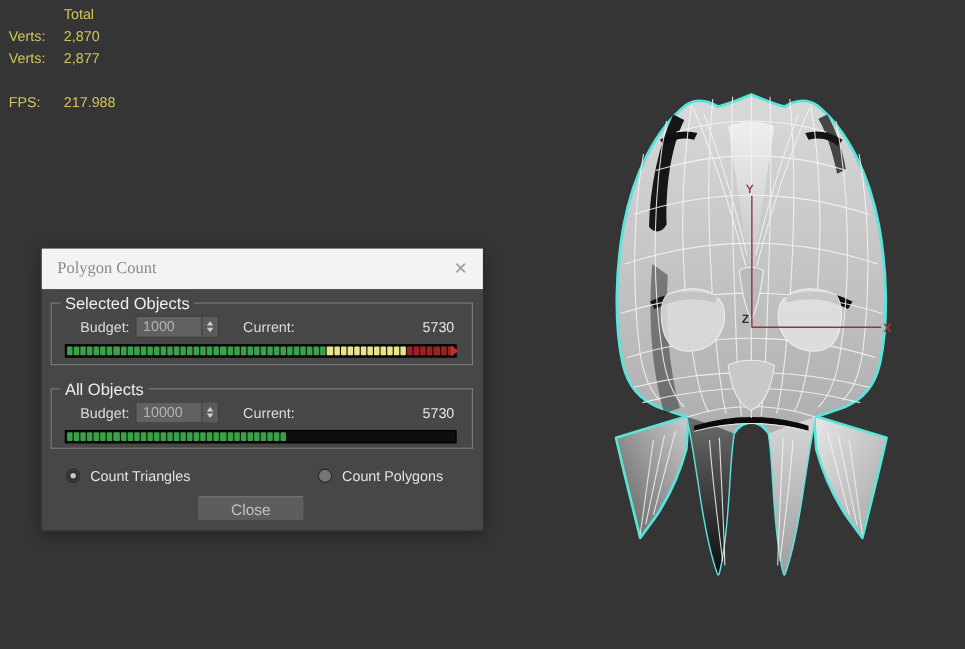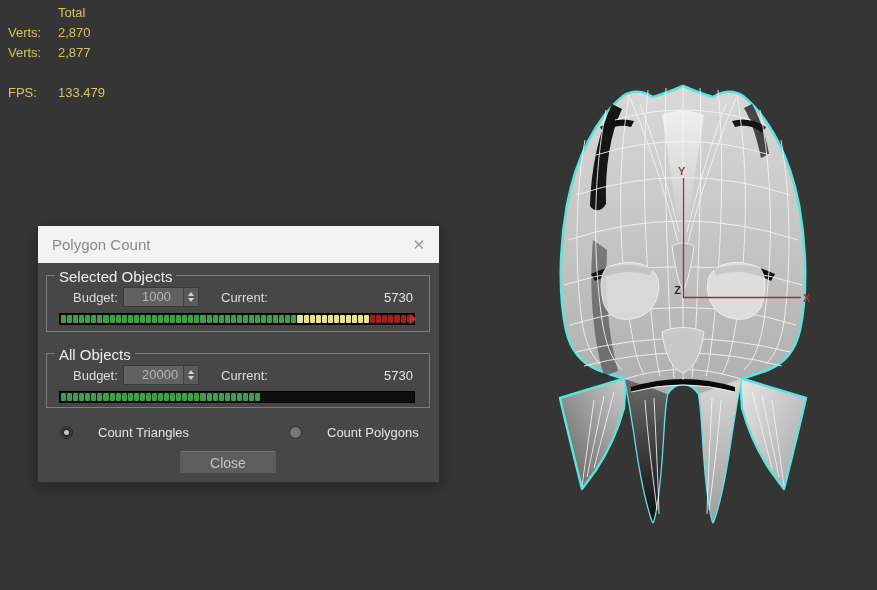--- a/index.html
+++ b/index.html
@@ -19,51 +19,51 @@
   
   .dialog{
     position:absolute;left:37px;top:225px;width:403px;height:258px;
     background:#474747;border:1px solid #2e2e2e;box-sizing:border-box;
     box-shadow:0 4px 14px rgba(0,0,0,.35);
   }
   .titlebar{
     position:absolute;left:0;top:0;right:0;height:37px;background:#f3f3f3;
     display:flex;align-items:center;padding:0 14px;box-sizing:border-box;
   }
-  .titlebar .ttl{color:#8a8a8a;font-size:15px;}
+  .titlebar .ttl{color:#8a8a8a;font-size:15px;font-family:Liberation Serif, serif;}
   .titlebar .close{margin-left:auto;color:#9a9a9a;font-size:15px;cursor:pointer;line-height:1;}
   .dlg-body{position:absolute;left:0;right:0;top:37px;bottom:0;background:#474747;}
 
   .group{position:absolute;left:8px;width:384px;border:1px solid #7d7d7d;box-sizing:border-box;}
   .group.g1{top:12px;height:57px;}
   .group.g2{top:90px;height:55px;}
   .grp-label{position:absolute;top:-8px;left:8px;background:#474747;padding:0 4px;color:#ededed;font-size:15px;}
   .flabel{position:absolute;color:#dcdcdc;font-size:13px;top:14px;}
   .flabel.budget{left:26px;}
   .flabel.current{left:174px;}
   .fvalue{position:absolute;right:16px;top:14px;color:#e5e5e5;font-size:13px;}
 
   .spinner{position:absolute;left:76px;top:11px;width:76px;height:20px;background:#616161;
     border:1px solid #3a3a3a;box-sizing:border-box;display:flex;}
-  .spin-val{flex:1;color:#b4b4b4;font-size:13px;line-height:18px;padding-left:18px;}
+  .spin-val{flex:1;color:#b4b4b4;font-size:13px;line-height:18px;padding-left:6px;}
   .spin-btns{width:14px;background:#5a5a5a;border-left:1px solid #3f3f3f;display:flex;
     flex-direction:column;align-items:center;justify-content:center;gap:2px;cursor:pointer;}
   .spin-btns i{display:block;width:0;height:0;border-left:3px solid transparent;border-right:3px solid transparent;}
   .spin-btns i.up{border-bottom:4px solid #cfcfcf;}
   .spin-btns i.dn{border-top:4px solid #cfcfcf;}
 
   .bar{position:absolute;left:12px;right:14px;top:37px;height:12px;background:#0e0e0e;
     border:1px solid #000;box-sizing:border-box;display:flex;align-items:center;padding:1px;}
   .bar .seg{flex:1;height:8px;margin-right:1px;border-radius:1px;}
   .bar .seg.empty{background:transparent;}
   .overflow-arrow{position:absolute;right:-3px;top:0;width:0;height:0;
     border-top:5px solid transparent;border-bottom:5px solid transparent;border-left:7px solid #c03030;}
 
   .radio-row{position:absolute;left:0;right:0;top:162px;height:18px;}
-  .radio{position:absolute;display:flex;align-items:center;gap:25px;cursor:pointer;}
+  .radio{position:absolute;display:flex;align-items:center;gap:9px;cursor:pointer;}
   .radio.r1{left:22px;}
   .radio.r2{left:251px;}
   .rb{width:13px;height:13px;border-radius:50%;background:#767676;border:1px solid #2a2a2a;
     position:relative;box-sizing:border-box;}
   .rb.on{background:#2b2b2b;box-shadow:inset 0 0 0 1px #4a4a4a;}
   .rb.on::after{content:'';position:absolute;left:3px;top:3px;width:5px;height:5px;border-radius:50%;background:#c4c4c4;}
   .rlabel{color:#e2e2e2;font-size:13px;}
 
   .close-btn{position:absolute;left:141px;top:188px;width:98px;height:23px;
     background:#5d5d5d;border:1px solid #474747;border-top-color:#747474;border-radius:3px;
@@ -187,21 +187,21 @@
     </g>
   </svg>
 
   <div class="stats" style="color:#d2c45c;">
     <span style="left:58px;top:5px">Total</span>
     <span style="left:8px;top:25px">Verts:</span>
     <span style="left:58px;top:25px">2,870</span>
     <span style="left:8px;top:45px">Verts:</span>
     <span style="left:58px;top:45px">2,877</span>
     <span style="left:8px;top:85px">FPS:</span>
-    <span style="left:58px;top:85px">133.479</span>
+    <span style="left:58px;top:85px">217.988</span>
   </div>
 
   <div class="dialog">
     <div class="titlebar">
       <span class="ttl">Polygon Count</span>
       <span class="close">✕</span>
     </div>
     <div class="dlg-body">
 
       <div class="group g1">
@@ -276,21 +276,21 @@
             <i class="seg" style="background: rgb(160, 32, 32);"></i>
             <i class="seg" style="background: rgb(160, 32, 32);"></i>
             <b class="overflow-arrow"></b>
           </div>
       </div>
 
       <div class="group g2">
         <span class="grp-label">All Objects</span>
         <span class="flabel budget">Budget:</span>
         <div class="spinner">
-          <span class="spin-val">20000</span>
+          <span class="spin-val">10000</span>
           <span class="spin-btns">
               <i class="up"></i>
               <i class="dn"></i>
             </span>
         </div>
         <span class="flabel current">Current:</span>
         <span class="fvalue">5730</span>
         <div class="bar">
             <i class="seg" style="background: rgb(60, 160, 72);"></i>
             <i class="seg" style="background: rgb(60, 160, 72);"></i>

